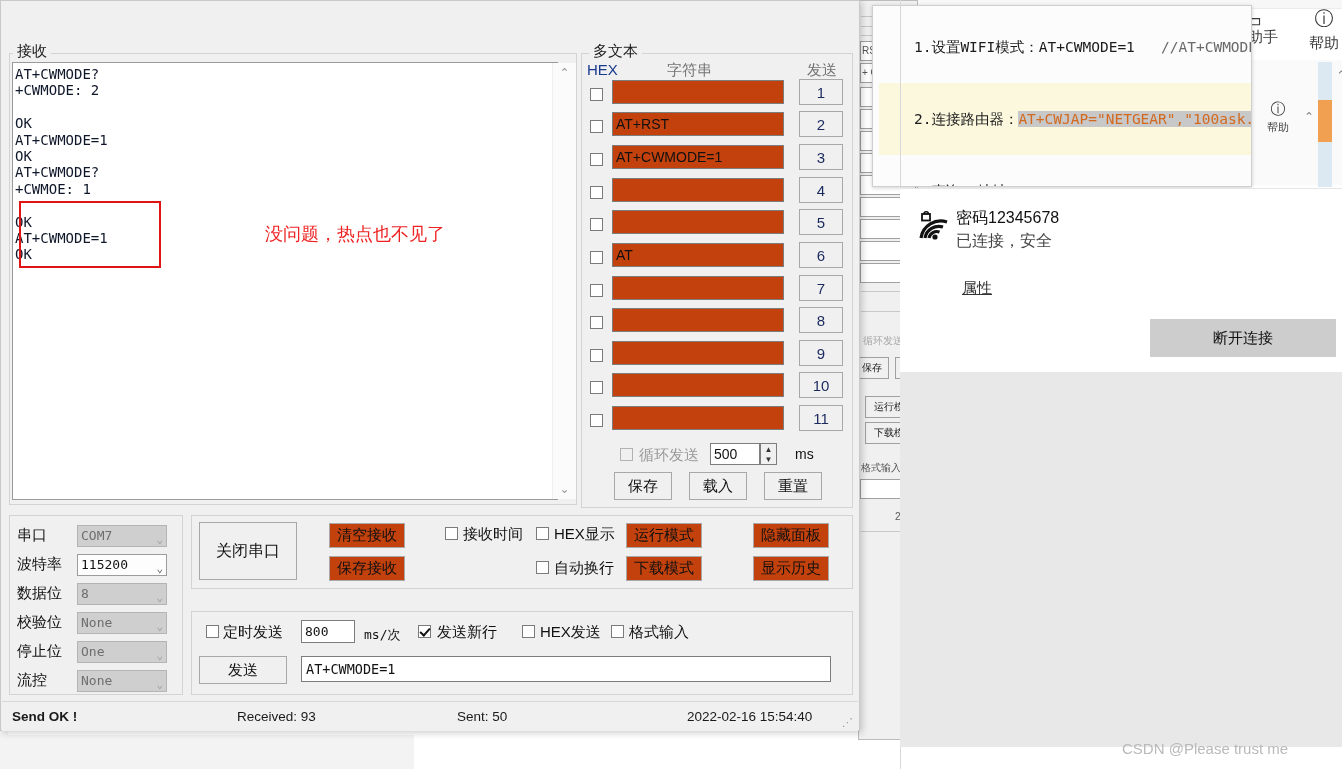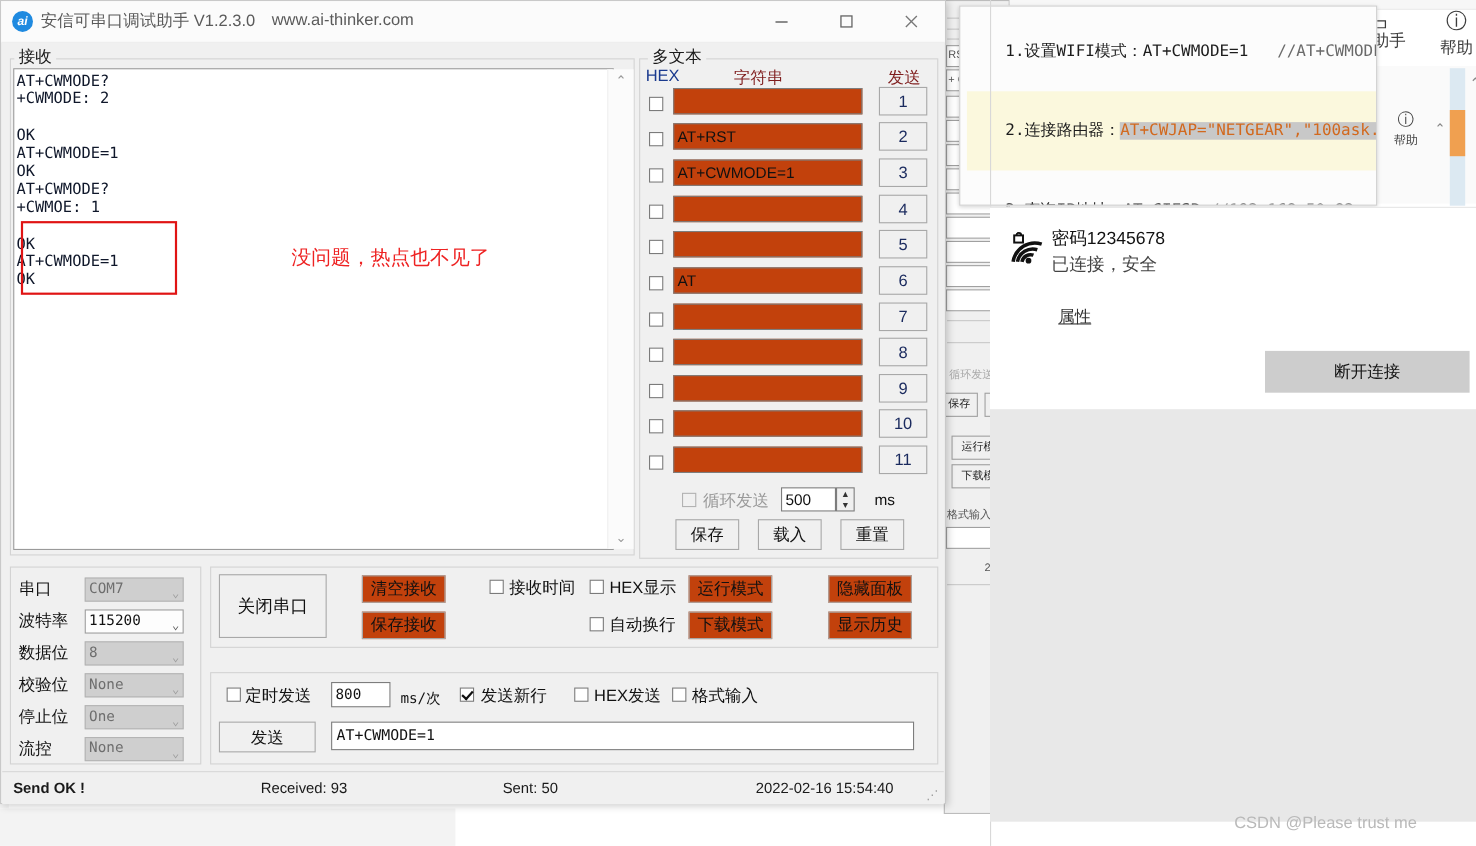--- a/index.html
+++ b/index.html
@@ -113,21 +113,21 @@
     font-size:14px;line-height:16.4px;color:#0f172a;white-space:pre;
   }
   #recv-hl{position:absolute;left:6px;top:138px;width:142px;height:67px;border:2px solid #e01414;box-sizing:border-box;pointer-events:none;}
   #recv-note{position:absolute;left:252px;top:159px;font-size:18px;color:#ee2222;white-space:nowrap;}
   #recv-sb{position:absolute;left:551px;top:62px;width:23px;height:436px;background:#fbfbfb;border-left:1px solid #efefef;}
   #recv-sb .ar{position:absolute;left:0;width:23px;height:20px;display:flex;align-items:center;justify-content:center;color:#9a9a9a;font-size:12px;}
 
   
   #multi-lbl{left:588px;top:41px;}
   #multi-grp{left:580px;top:52px;width:272px;height:455px;}
-  .mt-head{position:absolute;font-size:15px;color:#7f1d1d;}
+  .mt-head{position:absolute;font-size:15px;color:#737373;}
   .mt-chk{position:absolute;left:589px;width:13px;height:13px;border:1px solid #7b7b7b;background:#fff;box-sizing:border-box;}
   .mt-inp{
     position:absolute;left:611px;width:172px;height:24px;background:#c2410c;
     border:1px solid #7d7d7d;box-sizing:border-box;
     font-family:"Liberation Sans",sans-serif;font-size:14px;color:#111;
     padding:0 3px;line-height:22px;overflow:hidden;white-space:nowrap;
   }
   .mt-btn{
     position:absolute;left:798px;width:44px;height:26px;background:#f0f0f0;
     border:1px solid #a8a8a8;box-sizing:border-box;
@@ -298,41 +298,20 @@
   </div>
   <div id="wifi-prop">属性</div>
   <button id="wifi-disc">断开连接</button>
 </div>
 <div id="wifi-body"></div>
 <div id="wifi-footline"></div>
 <div id="csdn">CSDN @Please trust me</div>
 
 <div id="app">
 
-  <div id="titlebar">
-    <div id="logo">ai</div>
-    <div id="title-text">安信可串口调试助手 V1.2.3.0</div>
-    <div id="title-url">www.ai-thinker.com</div>
-    <div class="wbtn" id="wb-min">
-      <svg width="13" height="13">
-          <line x1="1" y1="7" x2="12" y2="7" stroke="#666" stroke-width="1.2"></line>
-        </svg>
-    </div>
-    <div class="wbtn" id="wb-max">
-      <svg width="13" height="13">
-          <rect x="1.5" y="1.5" width="10" height="10" fill="none" stroke="#666" stroke-width="1.2"></rect>
-        </svg>
-    </div>
-    <div class="wbtn" id="wb-close">
-      <svg width="13" height="13">
-          <line x1="1.5" y1="1.5" x2="11.5" y2="11.5" stroke="#777" stroke-width="1.2"></line>
-          <line x1="11.5" y1="1.5" x2="1.5" y2="11.5" stroke="#777" stroke-width="1.2"></line>
-        </svg>
-    </div>
-  </div>
 
   <div class="grp" id="recv-grp"></div>
   <div class="grp-lbl" id="recv-lbl">接收</div>
   <div id="recv-box">
     <div id="recv-text">AT+CWMODE?
 +CWMODE: 2
 
 OK
 AT+CWMODE=1
 OK

